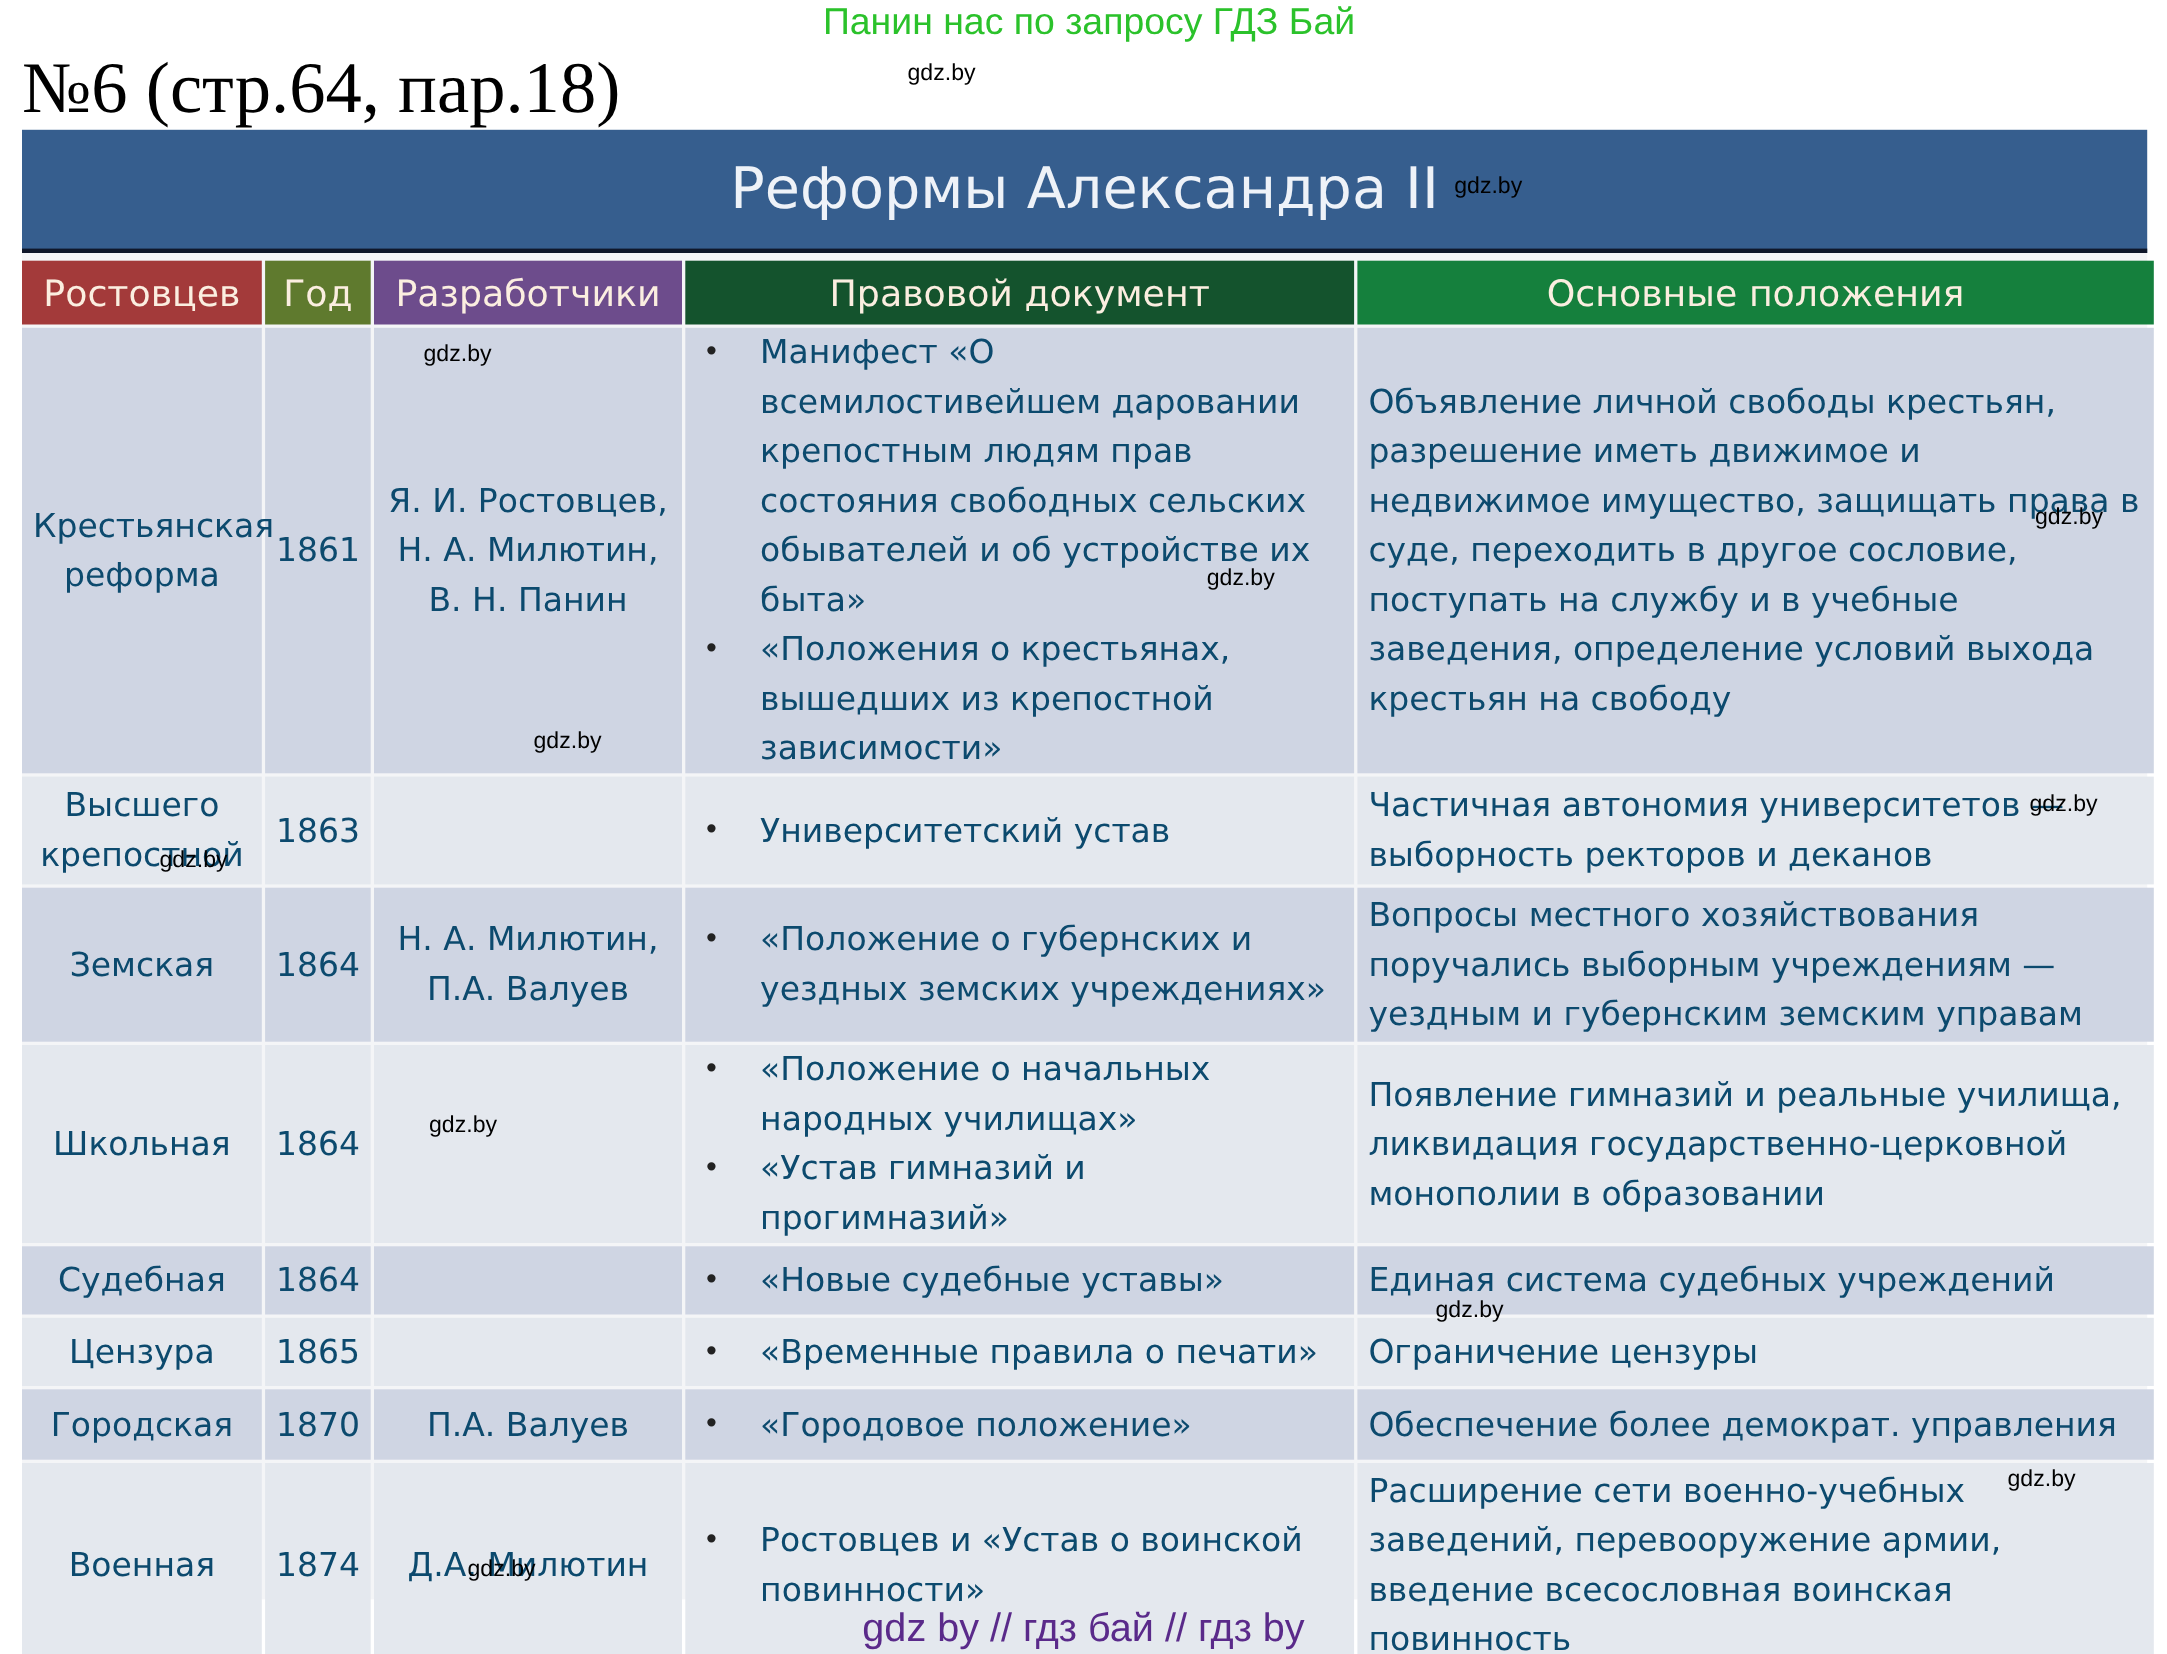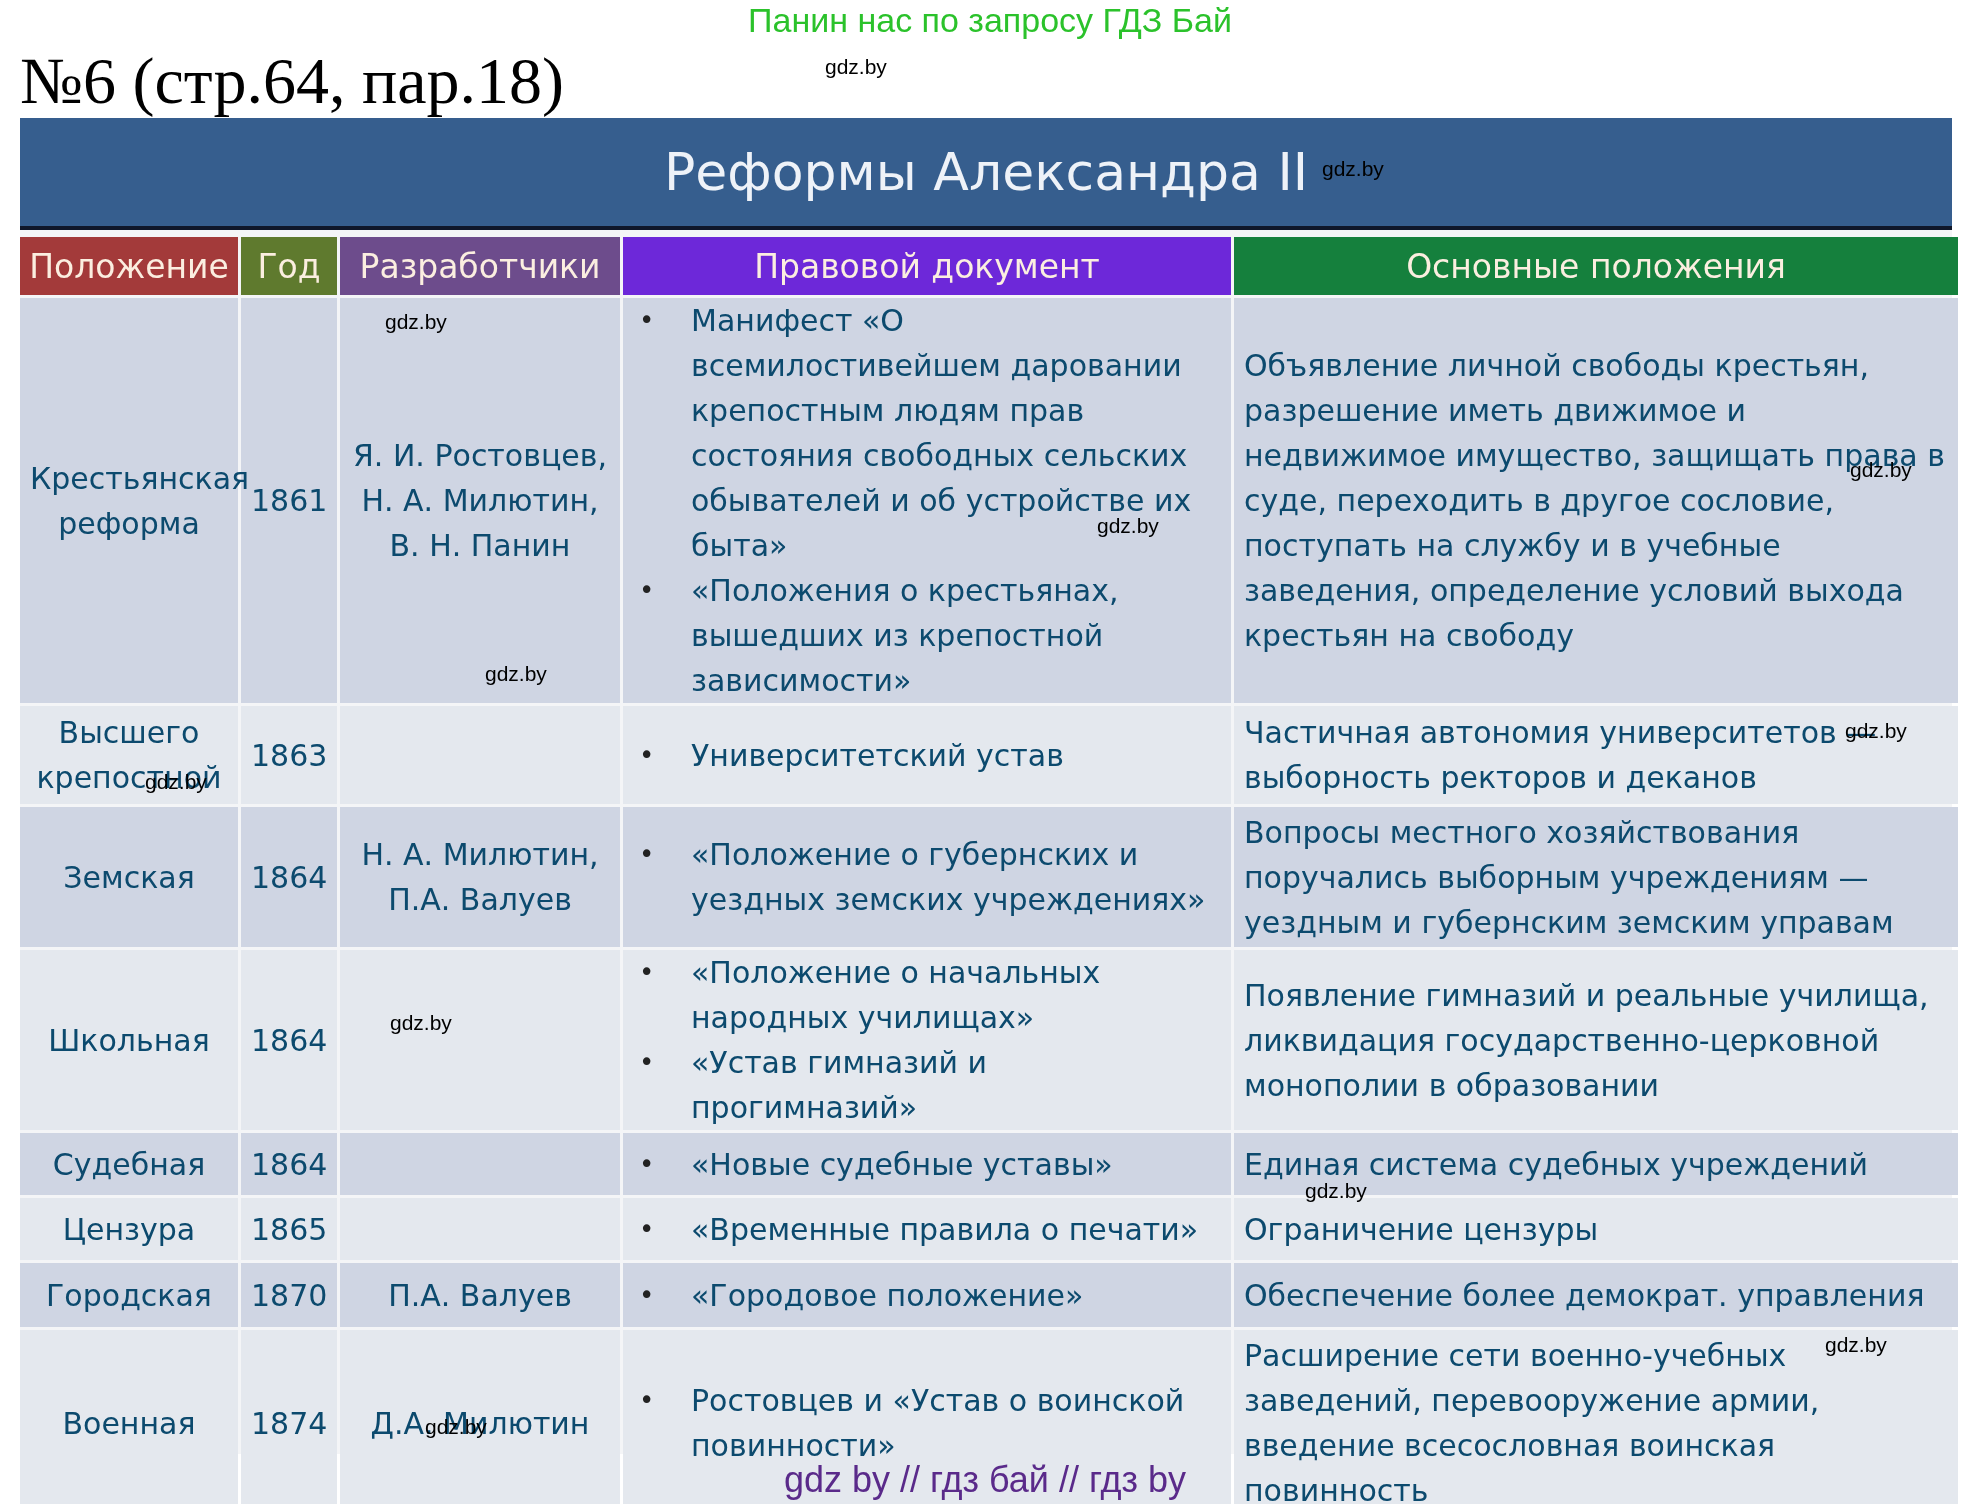--- a/index.html
+++ b/index.html
@@ -38,24 +38,24 @@
   <table id="reforms">
     <colgroup>
       <col style="width:218px">
         <col style="width:96px">
         <col style="width:280px">
         <col style="width:608px">
         <col style="width:724px">
     </colgroup>
     <thead>
       <tr>
-        <th style="background:#a33a3a">Положение</th>
+        <th style="background:#a33a3a">Ростовцев</th>
         <th style="background:#5f7a2e">Год</th>
         <th style="background:#6d4c8c">Разработчики</th>
-        <th style="background:#6d28d9">Правовой документ</th>
+        <th style="background:#14532d">Правовой документ</th>
         <th style="background:#15803d">Основные положения</th>
       </tr>
     </thead>
     <tbody>
       <tr class="odd" style="height:364px">
         <td class="c-name">Крестьянская реформа</td>
         <td class="c-year">1861</td>
         <td class="c-dev">Я. И. Ростовцев, Н. А. Милютин, В. Н. Панин</td>
         <td>
           <ul class="docs">

